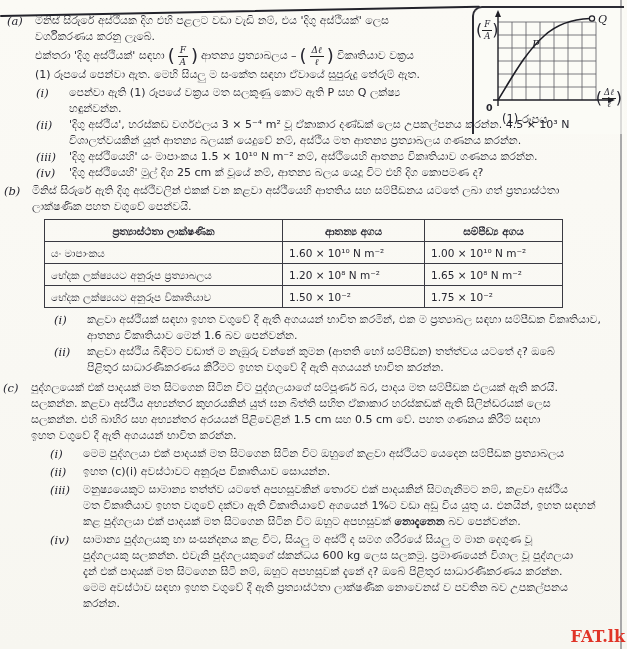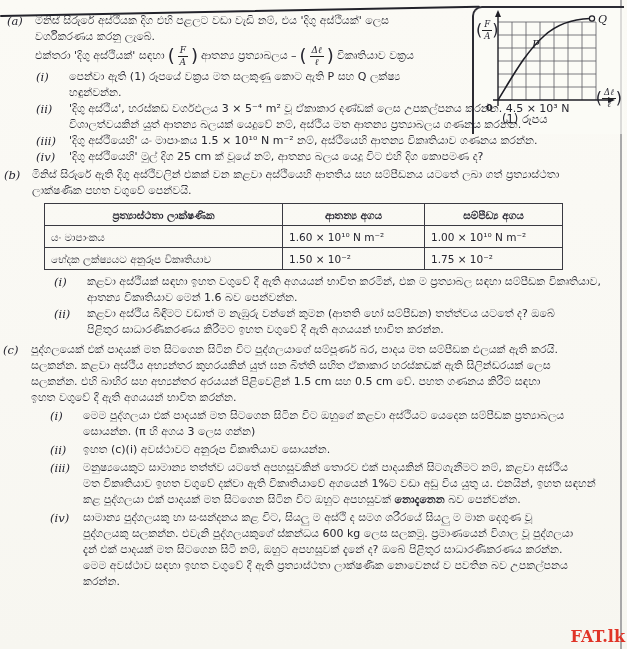--- a/index.html
+++ b/index.html
@@ -127,20 +127,21 @@
           <span class="paren">)</span>
           <span>ආතන්‍ය ප්‍රත්‍යාබලය  –</span>
           <span class="paren">(</span>
           <span class="frac">
               <span class="num">Δℓ</span>
               <span class="den">ℓ</span>
             </span>
           <span class="paren">)</span>
           <span>විකෘතියාව වක්‍රය</span>
         </div>
+        <div class="ln w-fig">(1) රූපයේ පෙන්වා ඇත. මෙහි සියලු ම සංකේත සඳහා ඒවායේ සුපුරුදු තේරුම් ඇත.</div>
       </div>
     </div>
     <div class="gap2"></div>
 
     <div class="row ind-a">
       <span class="lab lab-sub">(i)</span>
       <div class="txt">
         <div class="ln w-fig">පෙන්වා ඇති (1) රූපයේ වක්‍රය මත සලකුණු කොට ඇති P සහ Q ලක්ෂ්‍ය</div>
         <div class="ln">හඳුන්වන්න.</div>
       </div>
@@ -185,20 +186,25 @@
         <th>ප්‍රත්‍යාස්ථතා ලාක්ෂණික</th>
         <th>ආතන්‍ය අගය</th>
         <th>සම්පීඩ්‍ය අගය</th>
       </tr>
       <tr>
         <td class="c1">යං මාපාංකය</td>
         <td>1.60 × 10¹⁰ N m⁻²</td>
         <td>1.00 × 10¹⁰ N m⁻²</td>
       </tr>
       <tr>
+        <td class="c1">භේදක ලක්ෂ්‍යයට අනුරූප ප්‍රත්‍යාබලය</td>
+        <td>1.20 × 10⁸ N m⁻²</td>
+        <td>1.65 × 10⁸ N m⁻²</td>
+      </tr>
+      <tr>
         <td class="c1">භේදක ලක්ෂ්‍යයට අනුරූප විකෘතියාව</td>
         <td>1.50 × 10⁻²</td>
         <td>1.75 × 10⁻²</td>
       </tr>
     </tbody>
       </table>
     <div class="gap4"></div>
 
     <div class="row ind-b">
       <span class="lab lab-sub">(i)</span>
@@ -224,21 +230,20 @@
         <div class="ln">සලකන්න. එහි බාහිර සහ අභ්‍යන්තර අරයයන් පිළිවෙළින් 1.5 cm සහ 0.5 cm වේ. පහත ගණනය කිරීම් සඳහා</div>
         <div class="ln">ඉහත වගුවේ දී ඇති අගයයන් භාවිත කරන්න.</div>
       </div>
     </div>
     <div class="gap2"></div>
 
     <div class="row ind-c">
       <span class="lab lab-sub">(i)</span>
       <div class="txt">
         <div class="ln">මෙම පුද්ගලයා එක් පාදයක් මත සිටගෙන සිටින විට ඔහුගේ කළවා අස්ථියට යෙදෙන සම්පීඩක ප්‍රත්‍යාබලය</div>
-        <div class="ln">සොයන්න. (π හි අගය 3 ලෙස ගන්න)</div>
       </div>
     </div>
     <div class="gap2"></div>
     <div class="row ind-c">
       <span class="lab lab-sub">(ii)</span>
       <div class="txt">
           <div class="ln">ඉහත (c)(i) අවස්ථාවට අනුරූප විකෘතියාව සොයන්න.</div>
         </div>
     </div>
     <div class="gap2"></div>

